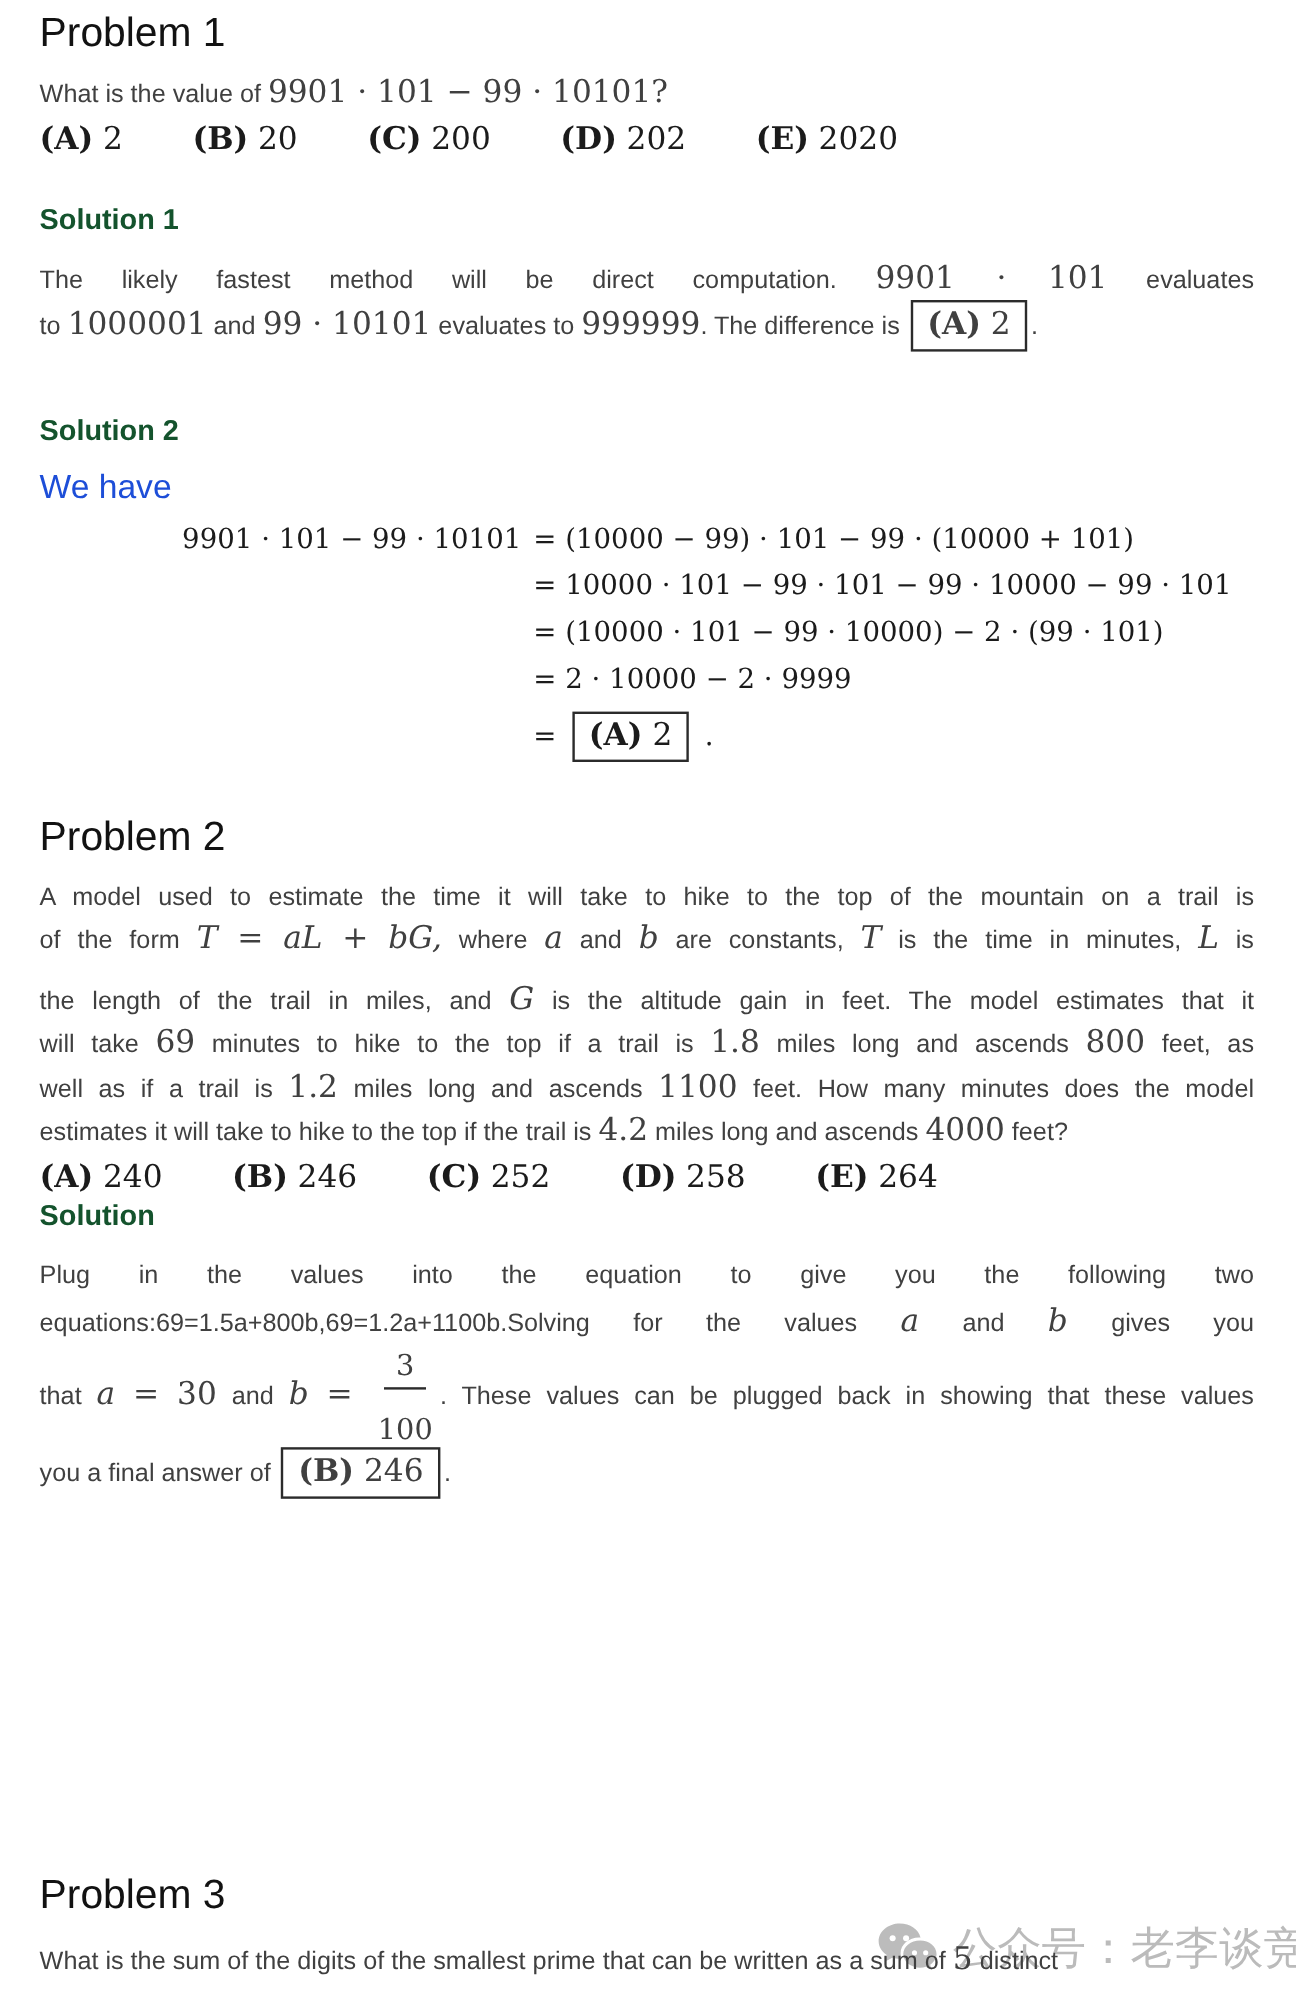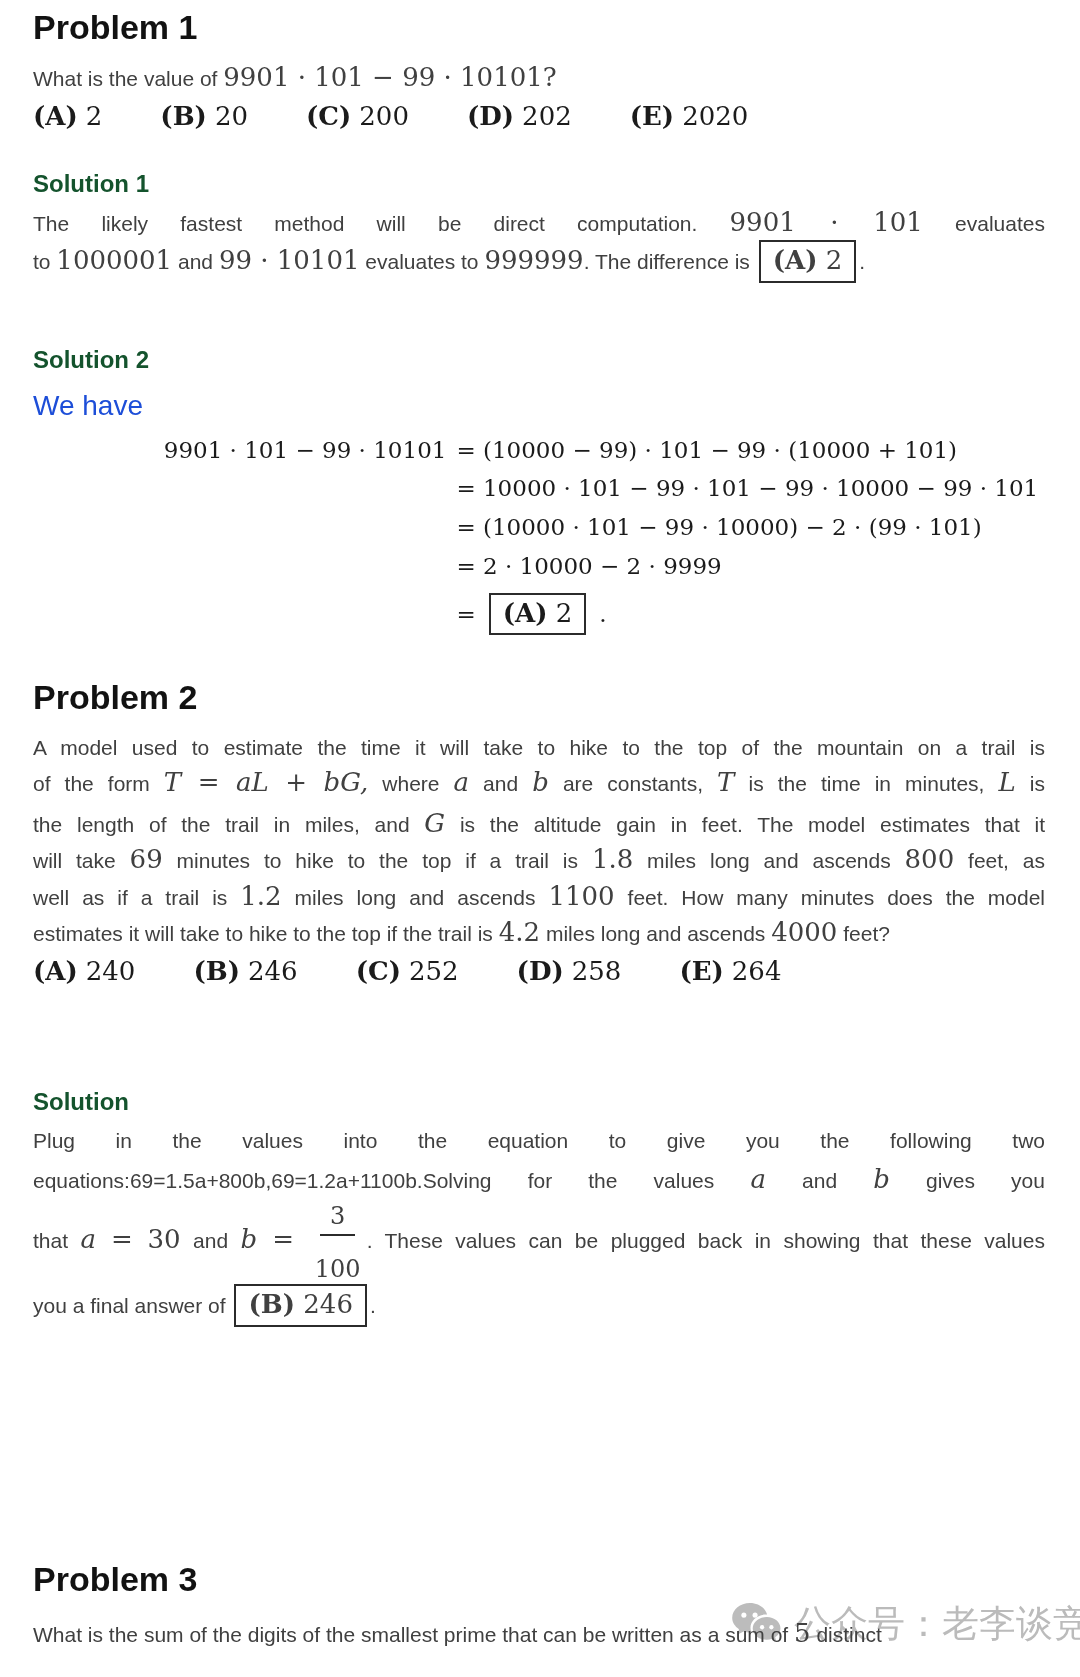--- a/index.html
+++ b/index.html
@@ -9,25 +9,25 @@
     background:#ffffff;
     overflow:hidden;
     font-family:"Liberation Sans", sans-serif;
     color:#161616;
   }
   .sec { position:absolute; left:33px; right:35px; }
   .sec-p1   { top:8px; }
   .sec-sol1 { top:170px; }
   .sec-sol2 { top:346px; }
   .sec-p2   { top:678px; }
-  .sec-sol3 { top:1088px; }
+  .sec-sol3 { top:1000px; }
   .sec-p3   { top:1560px; z-index:2; }
 
   h1.problem-title {
-    margin:0; font-size:34px; font-weight:700; line-height:1.15;
+    margin:0; font-size:34px; font-weight:400; line-height:1.15;
     font-family:"Liberation Sans", sans-serif; color:#121212;
   }
   h2.solution-title {
     margin:0; font-size:24px; font-weight:700; line-height:1.15;
     font-family:"Liberation Sans", sans-serif; color:#14532d;
   }
 
   .line { font-size:21px; line-height:1.4; color:#404040; }
   .jline { text-align:justify; text-align-last:justify; }
 
@@ -53,37 +53,37 @@
   }
   .choice-label { font-weight:700; }
   .choice-value { margin-left:8px; }
 
   .intro-line { font-size:28px; color:#1d4ed8; }
 
   .eq-grid {
     display:grid; grid-template-columns:max-content max-content;
     column-gap:10px; row-gap:10px;
     font-family:"DejaVu Serif","Liberation Serif",serif; font-size:23px; color:#1b1b1b;
-    width:fit-content; margin:14px auto 0; position:relative; left:62px;
+    width:fit-content; margin:14px auto 0; position:relative; left:50px;
     line-height:1.25;
   }
   .eq-lhs { text-align:right; }
   .eq-rhs { text-align:left; }
   .eq-final { display:flex; align-items:center; gap:10px; }
 
   .watermark {
     position:absolute; top:1596px; left:728px; z-index:1;
     display:flex; align-items:center; gap:10px;
     color:#b4b4b4; font-size:37px; font-family:"Liberation Sans", sans-serif;
     opacity:0.9; white-space:nowrap;
   }
   .wm-icon { flex:0 0 auto; opacity:0.75; }
 
   
-  .mt6{margin-top:6px}.mt8{margin-top:8px}.mt10{margin-top:10px}.mt12{margin-top:10px}
+  .mt6{margin-top:6px}.mt8{margin-top:8px}.mt10{margin-top:10px}.mt12{margin-top:20px}
   .mt14{margin-top:14px}.mt16{margin-top:16px}.mt20{margin-top:20px}
   .mt22{}
 </style>
 </head>
 <body>
 
 <div class="page">
 
   <div class="watermark">
     <svg class="wm-icon" viewBox="0 0 60 60" width="56" height="56" aria-hidden="true">

